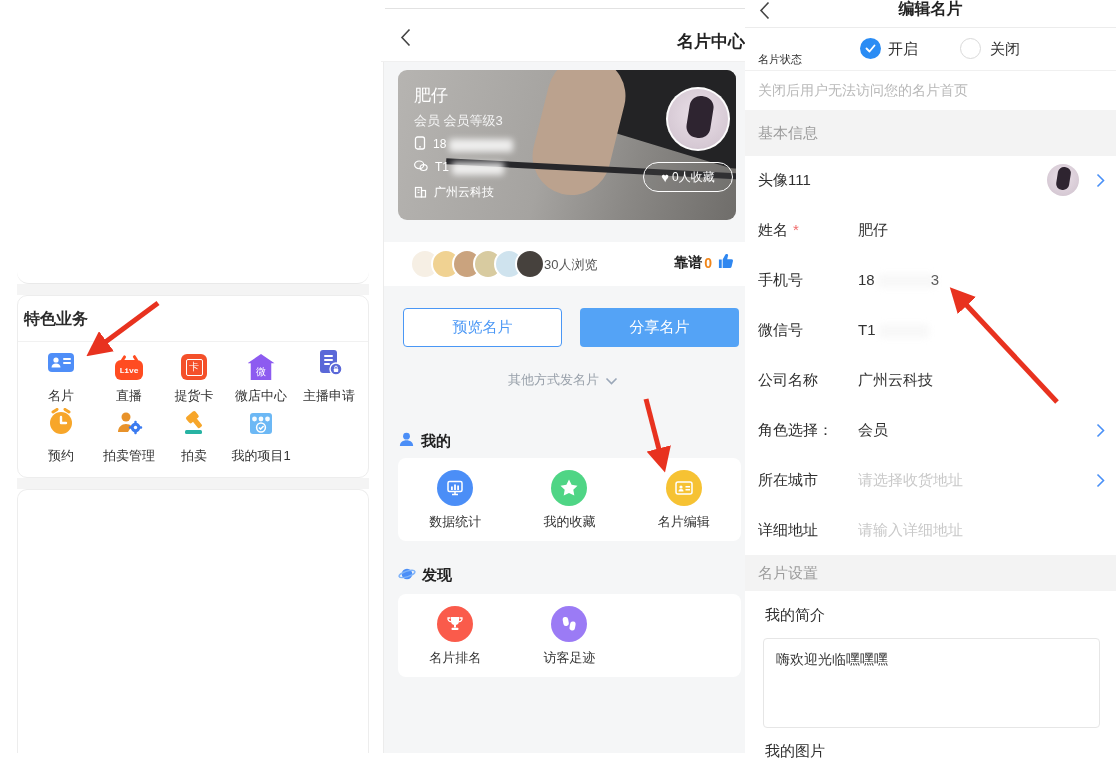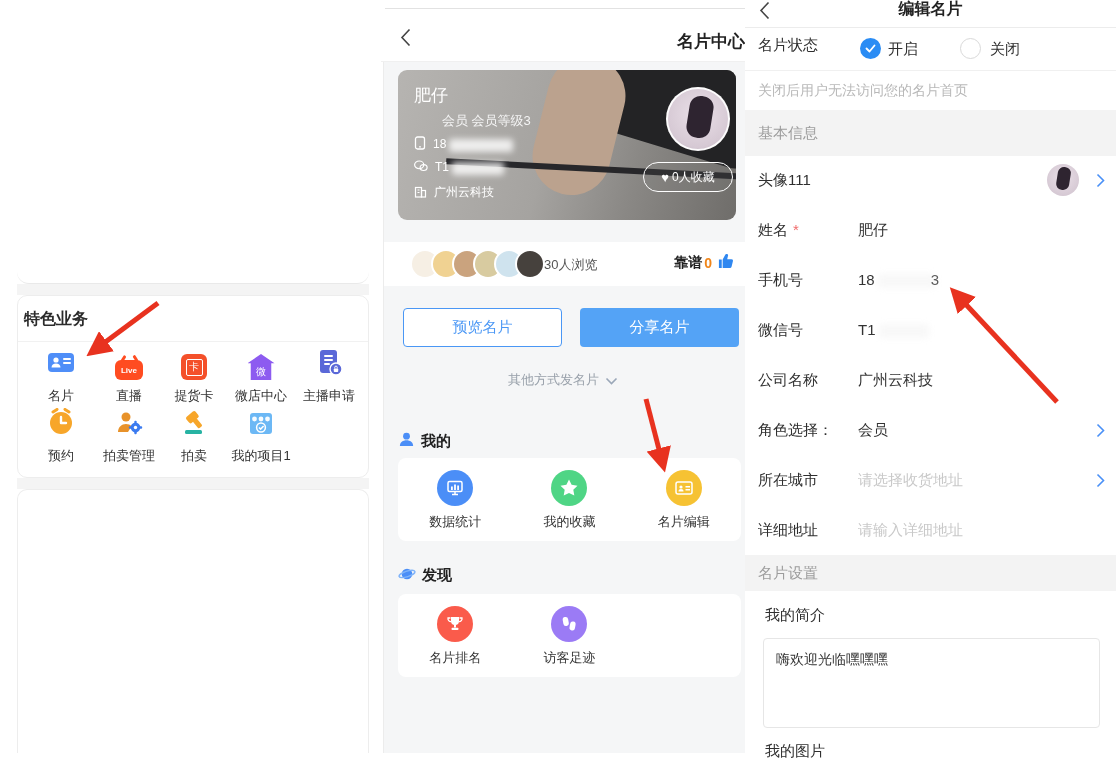--- a/index.html
+++ b/index.html
@@ -17,21 +17,21 @@
   .lp-card-a{left:17px;top:120px;width:352px;height:163px;border-bottom:1px solid #e9e9e9;border-radius:0 0 12px 12px;}
   .lp-gap{left:17px;width:352px;height:11px;background:#f4f4f4;}
   .lp-card-b{left:17px;top:295px;width:352px;height:183px;background:#fff;border:1px solid #ededed;border-radius:10px;box-sizing:border-box;}
   .lp-card-c{left:17px;top:489px;width:352px;height:264px;background:#fff;border:1px solid #ededed;border-bottom:none;border-radius:10px 10px 0 0;box-sizing:border-box;}
   .lp-title{left:24px;top:309px;font-size:16px;font-weight:bold;color:#2b2b2b;}
   .lp-divider{left:18px;top:341px;width:350px;height:1px;background:#f1f1f1;}
   .svc{position:absolute;width:68px;text-align:center;}
   .svc .ic{height:28px;display:flex;align-items:flex-end;justify-content:center;}
   .svc .lb{display:block;margin-top:7px;font-size:13px;color:#333;white-space:nowrap;}
   
-  .ic-live{position:relative;width:28px;height:20px;background:#ff4c21;border-radius:6px;display:flex;align-items:center;justify-content:center;}
+  .ic-live{position:relative;width:28px;height:20px;background:#ff4c21;border-radius:6px;display:flex;align-items:center;justify-content:center;font-family:Liberation Mono, monospace;}
   .ic-live::before,.ic-live::after{content:"";position:absolute;top:-5px;width:2.5px;height:7px;background:#ff4c21;border-radius:2px;}
   .ic-live::before{left:7px;transform:rotate(32deg);}
   .ic-live::after{right:7px;transform:rotate(-32deg);}
   .ic-live span{color:#fff;font-size:8px;font-weight:bold;}
   .ic-pickup{width:26px;height:26px;background:#f4502a;border-radius:6px;display:flex;align-items:center;justify-content:center;}
   .ic-pickup span{display:flex;align-items:center;justify-content:center;width:15px;height:15px;border:1.5px solid #fff;border-radius:2px;color:#fff;font-size:10px;}
   .ic-micro{width:27px;height:26px;background:#8d5bf0;clip-path:polygon(50% 0,100% 36%,88% 36%,88% 100%,12% 100%,12% 36%,0 36%);display:flex;align-items:flex-end;justify-content:center;}
   .ic-micro span{color:#fff;font-size:10px;line-height:17px;}
 
   
@@ -41,21 +41,21 @@
   .mp-back{left:19px;top:28px;}
   .mp-title{left:0;top:30px;width:364px;text-align:right;font-size:17px;font-weight:bold;color:#222;}
   .mp-gray{left:2px;top:62px;width:362px;height:691px;background:#f5f6f7;border-left:1px solid #ececec;box-sizing:border-box;}
 
   .pcard{left:17px;top:70px;width:338px;height:150px;border-radius:9px;overflow:hidden;
     background:linear-gradient(105deg,#b6b4b1 0%,#a5a3a0 45%,#8a8885 70%,#6f6d6a 100%);}
   .pc-sleeve{position:absolute;right:-36px;top:-46px;width:190px;height:125px;background:#232325;transform:rotate(17deg);border-radius:22px;}
   .pc-arm{position:absolute;right:118px;top:-14px;width:78px;height:140px;background:#bba28e;transform:rotate(14deg);border-radius:40px;}
   .pc-rod{position:absolute;left:48px;top:96px;width:300px;height:6px;background:#27272a;transform:rotate(3deg);}
   .pc-name{position:absolute;left:16px;top:14px;color:#fff;font-size:17px;}
-  .pc-role{position:absolute;left:16px;top:42px;color:#f4f4f4;font-size:13px;margin-left:28px;}
+  .pc-role{position:absolute;left:16px;top:42px;color:#f4f4f4;font-size:13px;}
   .pc-row{position:absolute;left:16px;color:#fff;font-size:12px;display:flex;align-items:center;gap:7px;}
   .smudge{display:inline-block;height:13px;background:rgba(255,255,255,.8);filter:blur(3px);border-radius:3px;vertical-align:middle;margin-left:3px;}
   .pc-avatar{position:absolute;left:268px;top:17px;width:60px;height:60px;border-radius:50%;border:2px solid rgba(255,255,255,.92);
     background:radial-gradient(circle at 50% 42%,#eae0e8 0%,#d6c9d4 70%,#c3b5c2 100%);overflow:hidden;}
   .pc-hair{position:absolute;left:20px;top:7px;width:24px;height:42px;background:#2e2430;border-radius:11px;transform:rotate(9deg);}
   .pc-pill{position:absolute;left:245px;top:92px;width:88px;height:28px;border:1px solid #fff;border-radius:15px;
     display:flex;align-items:center;justify-content:center;gap:3px;color:#fff;font-size:12px;background:rgba(120,120,120,.12);}
   .pc-heart{color:#fff;font-size:13px;line-height:1;}
 
   .mp-stats{left:3px;top:242px;width:361px;height:44px;background:#fff;}
@@ -81,21 +81,21 @@
   .ci-rank{background:#fa5b4b;}
   .ci-foot{background:#9b7bf5;}
   .sec-item .lb{margin-top:7px;font-size:13px;color:#333;}
 
   
   .rp{left:745px;width:371px;}
   .rp-back{left:14px;top:1px;}
   .rp-title{left:0;top:-1px;width:371px;text-align:center;font-size:16px;font-weight:bold;color:#222;}
   .rp-hdiv{left:0;top:27px;width:371px;height:1px;background:#ececec;}
   .rp-status{left:0;top:28px;width:371px;height:43px;border-bottom:1px solid #f0f0f0;box-sizing:border-box;}
-  .rp-status .lbl{position:absolute;left:13px;top:8px;font-size:15px;color:#2f2f2f;}
+  .rp-status .lbl{position:absolute;left:13px;top:24px;font-size:11px;color:#2f2f2f;}
   .radio-on{position:absolute;left:115px;top:10px;width:21px;height:21px;border-radius:50%;background:#2a8cf4;display:flex;align-items:center;justify-content:center;}
   .radio-off{position:absolute;left:215px;top:10px;width:19px;height:19px;border-radius:50%;background:#fff;border:1px solid #d9d9d9;box-sizing:content-box;}
   .radio-lb{position:absolute;top:12px;font-size:15px;color:#2f2f2f;text-align:right;}
   .rp-note{left:0;top:71px;width:371px;height:39px;display:flex;align-items:center;padding-left:13px;box-sizing:border-box;color:#b8b8b8;font-size:14px;}
   .rp-band{left:0;width:371px;background:#f3f3f3;display:flex;align-items:center;padding-left:13px;box-sizing:border-box;color:#9c9c9c;font-size:15px;}
   .frow{left:0;width:371px;height:50px;}
   .frow .lbl{position:absolute;left:13px;top:15px;font-size:15px;color:#2f2f2f;white-space:nowrap;}
   .frow .val{position:absolute;left:113px;top:15px;font-size:15px;color:#333;white-space:nowrap;}
   .frow .ph{color:#c9c9c9;}
   .req{color:#f06a6a;margin-left:5px;}

